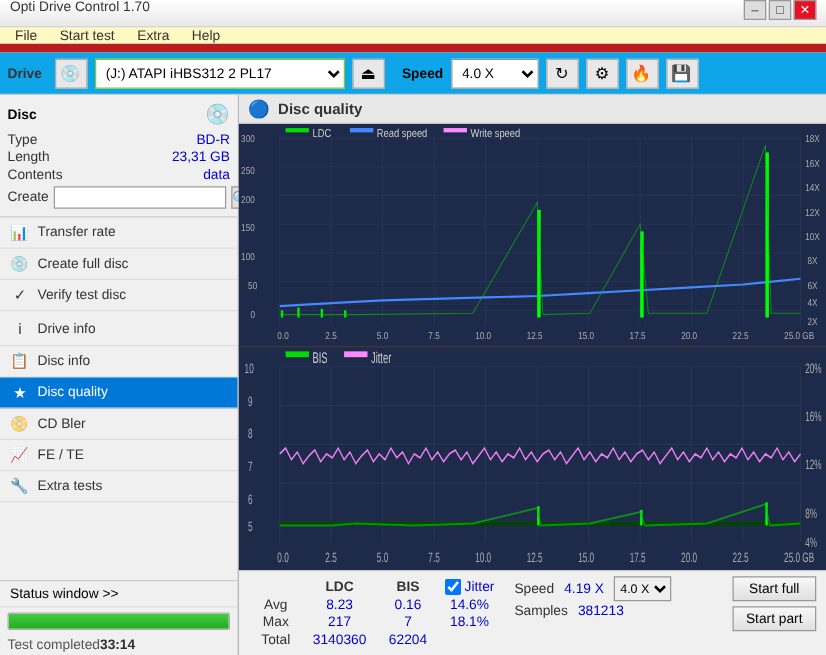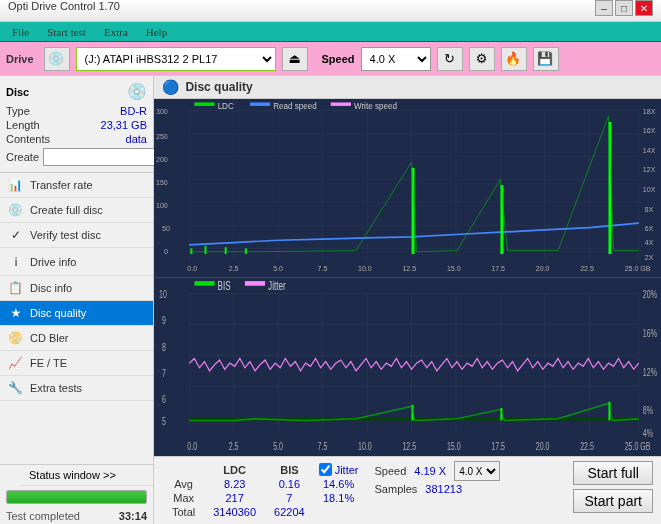--- a/index.html
+++ b/index.html
@@ -22,39 +22,38 @@
       border: 1px solid #999;
       font-size: 10px;
       cursor: pointer;
       display: flex; align-items: center; justify-content: center;
       color: #333;
     }
     .title-btn.close { background: #e81123; color: white; }
 
     
     .menu-bar {
-      background: #14b8a6;
+      background: #fef9c3;
       height: 20px;
       display: flex;
       align-items: center;
       padding: 0 4px;
-      border-bottom: 1px solid #b91c1c;
+      border-bottom: 7px solid #b91c1c;
       gap: 2px;
-      font-family: Liberation Serif, serif;
     }
     .menu-item {
       padding: 2px 8px;
       cursor: pointer;
       font-size: 11px;
       color: #333;
     }
 
     
     .toolbar {
-      background: #f9a8d4;
+      background: #0ea5e9;
       height: 34px;
       display: flex;
       align-items: center;
       padding: 0 6px;
       border-bottom: 1px solid #ccc;
       gap: 6px;
     }
     .toolbar-label { font-size: 11px; font-weight: bold; color: #333; margin-right: 4px; }
     .drive-select {
       height: 24px;
@@ -81,21 +80,21 @@
     }
 
     
     .main-layout {
       display: flex;
       height: calc(524px - 22px - 20px - 34px);
     }
 
     
     .sidebar {
-      width: 154px;
+      width: 191px;
       background: #f0f0f0;
       border-right: 1px solid #ccc;
       display: flex;
       flex-direction: column;
     }
 
     
     .disc-panel {
       background: #f0f0f0;
       padding: 6px;
@@ -158,37 +157,36 @@
       border-top: 1px solid #ccc;
     }
     .status-item {
       display: flex;
       align-items: center;
       padding: 4px 8px;
       font-size: 11px;
       cursor: pointer;
       border-bottom: 1px solid #ddd;
       gap: 6px;
-      margin-left: 21px;
     }
     .progress-bar-container {
       margin: 4px 6px;
       height: 14px;
       background: #e0e0e0;
       border: 1px solid #aaa;
       border-radius: 2px;
       overflow: hidden;
     }
     .progress-bar-fill {
       height: 100%;
       background: linear-gradient(to bottom, #44cc44, #22aa22);
     }
     .bottom-status {
       display: flex;
-      justify-content: space-between;
+      justify-content: flex-start;
       padding: 2px 6px;
       font-size: 11px;
     }
     .status-text { color: #555; }
     .status-time { color: #333; font-weight: bold; }
 
     
     .content-area {
       flex: 1;
       background: #1a1a2e;
@@ -221,21 +219,21 @@
     .stats-table td.label { color: #333; margin-left: 48px; }
     .speed-info { display: flex; flex-direction: column; gap: 2px; font-size: 11px; }
     .speed-row { display: flex; gap: 8px; align-items: center; }
     .speed-key { color: #333; }
     .speed-val { color: #0000cc; }
     .action-btns { display: flex; flex-direction: column; gap: 4px; margin-left: auto; }
     .action-btn {
       padding: 3px 10px;
       background: linear-gradient(to bottom, #f8f8f8, #e0e0e0);
       border: 1px solid #999;
-      font-size: 14px;
+      font-size: 11px;
       cursor: pointer;
       white-space: nowrap;
     }
     .jitter-check { display: flex; align-items: center; gap: 3px; font-size: 11px; }
 
     .charts-wrapper {
       flex: 1;
       display: flex;
       flex-direction: column;
       overflow: hidden;

